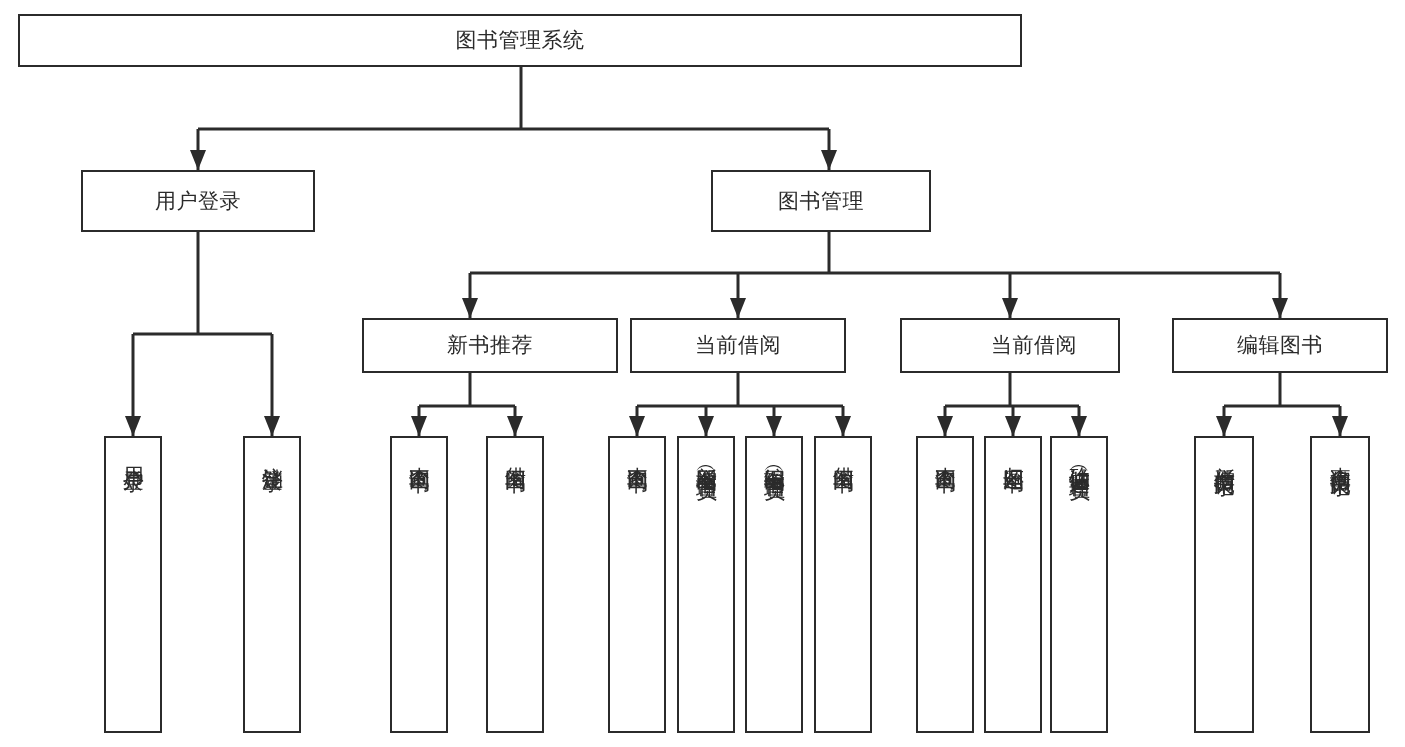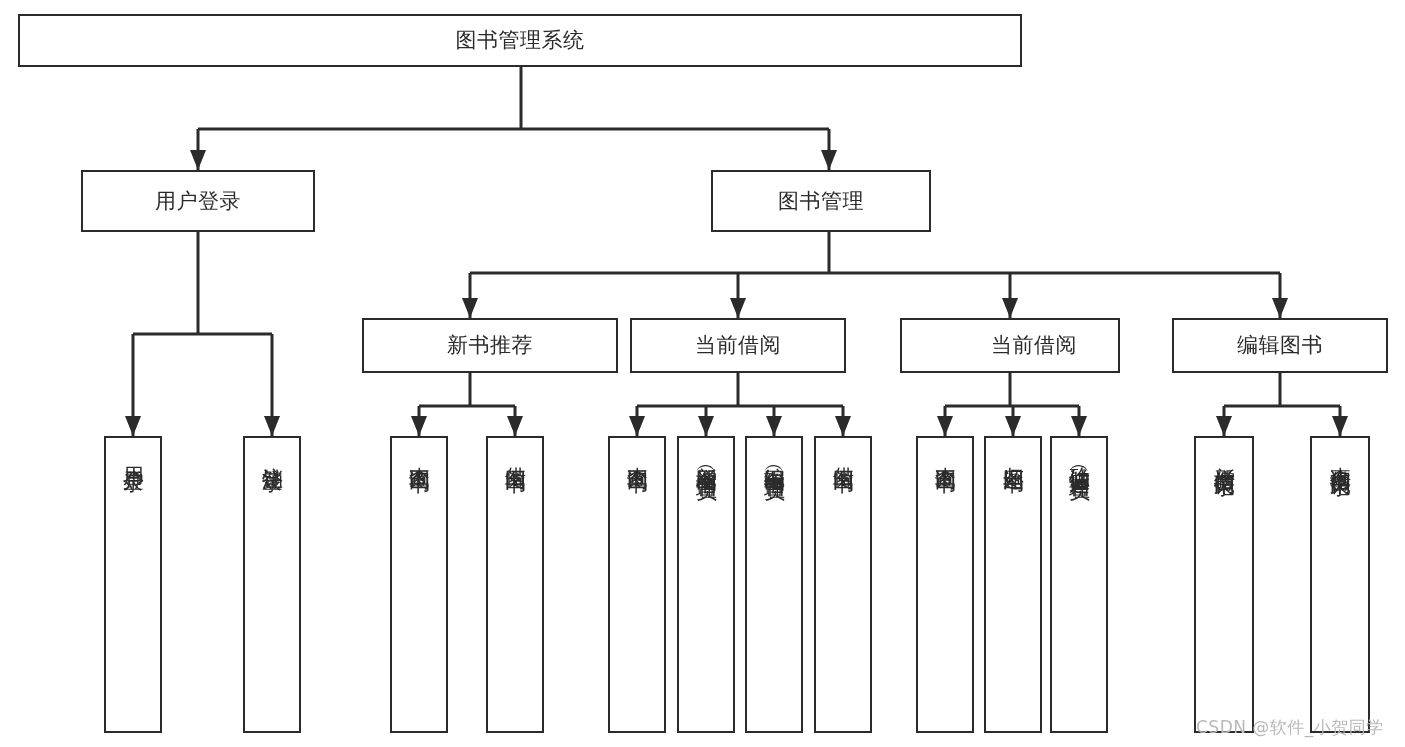--- a/index.html
+++ b/index.html
@@ -181,14 +181,13 @@
       <div class="node-box vertical" style="left: 1050px; top: 436px; width: 58px; height: 297px;">
         <span class="node-label">确认归还（管理员）</span>
       </div>
       <div class="node-box vertical" style="left: 1194px; top: 436px; width: 60px; height: 297px;">
         <span class="node-label">新增借阅记录</span>
       </div>
       <div class="node-box vertical" style="left: 1310px; top: 436px; width: 60px; height: 297px;">
         <span class="node-label">查询借阅记录</span>
       </div>
     </div>
-  <div class="watermark" style="left: 1196px; top: 716px;">CSDN @软件_小贺同学</div>
 </div>
 
 </body></html>

